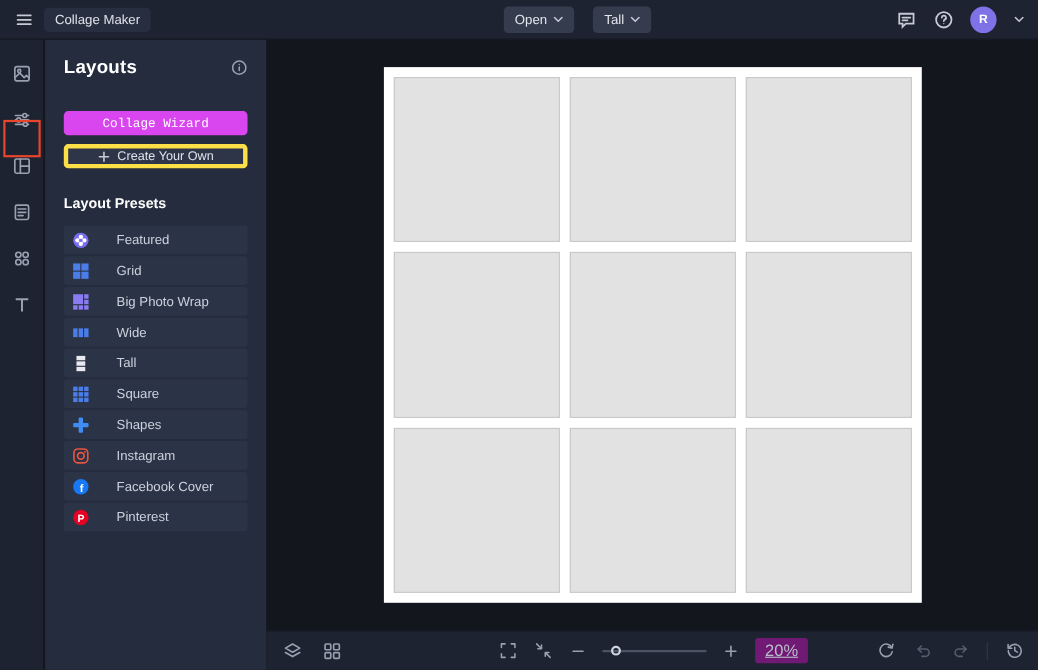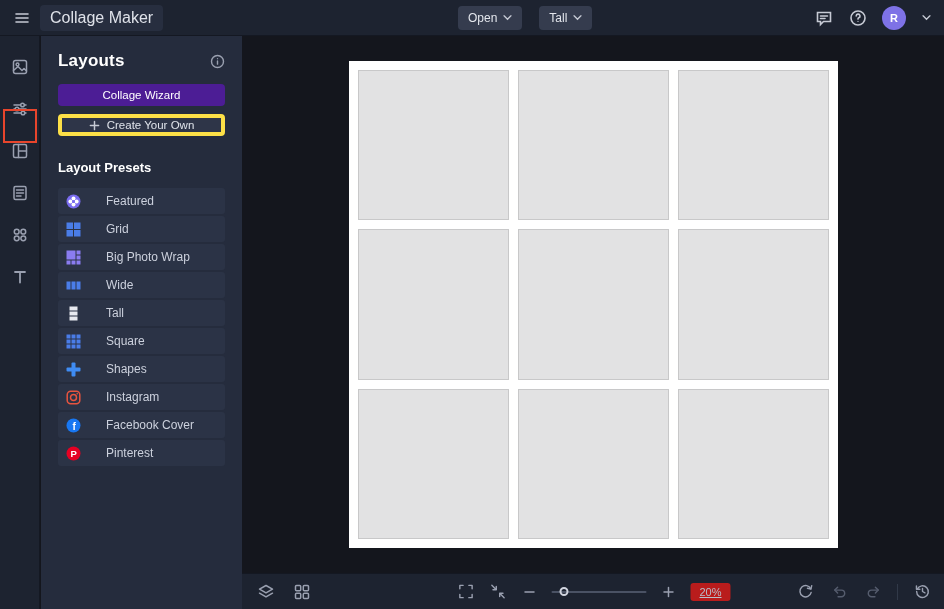--- a/index.html
+++ b/index.html
@@ -5,21 +5,21 @@
   * { margin:0; padding:0; box-sizing:border-box; }
   html,body { width:944px; height:609px; }
   body { font-family:"Liberation Sans", sans-serif; background:#14161d; overflow:hidden; }
   .stage { position:relative; width:944px; height:609px; background:#14161d; overflow:hidden; }
 
   
   .topbar { position:absolute; top:0; left:0; width:944px; height:36px; background:#1d2330;
             display:flex; align-items:center; z-index:30; border-bottom:1px solid #141822; }
   .hamburger { margin-left:12px; width:20px; height:20px; display:flex; align-items:center; justify-content:center; cursor:pointer; }
   .app-pill { margin-left:8px; background:#272e3f; border-radius:4px; padding:4px 10px;
-              font-size:16px; color:#dfe2e9; }
+              font-size:12px; color:#dfe2e9; }
   .topbar-center { position:absolute; left:458px; top:6px; display:flex; gap:17px; }
   .tb-btn { height:24px; background:#353c4e; border:none; border-radius:4px; color:#e3e6ec;
             font-size:12px; font-family:inherit; display:flex; align-items:center; gap:6px;
             padding:0 10px; cursor:pointer; }
   .topbar-right { margin-left:auto; display:flex; align-items:center; gap:14px; padding-right:12px; }
   .tb-icon { width:20px; height:20px; display:flex; align-items:center; justify-content:center; cursor:pointer; }
   .avatar { width:24px; height:24px; border-radius:50%; background:#7e72e6; color:#fff;
             font-size:11px; font-weight:bold; display:flex; align-items:center; justify-content:center; cursor:pointer; }
 
   
@@ -29,22 +29,22 @@
   .rail-item { width:28px; height:28px; display:flex; align-items:center; justify-content:center; cursor:pointer; }
   .highlight-box { position:absolute; left:3px; top:73px; width:34px; height:34px;
                    border:2px solid #e8452c; pointer-events:none; }
 
   
   .panel { position:absolute; left:41px; top:36px; bottom:0; width:201px; background:#252c3d;
            padding:0 17px; z-index:10; }
   .panel-head { margin-top:15px; display:flex; align-items:center; justify-content:space-between; }
   .panel-title { font-size:17px; font-weight:bold; color:#ffffff; letter-spacing:.2px; }
   .info-icon { width:16px; height:16px; display:flex; align-items:center; justify-content:center; cursor:pointer; }
-  .wizard-btn { margin-top:13px; width:100%; height:22px; background:#4c1d95; border:none;
-                border-radius:4px; color:#fff; font-size:11.5px; font-family:Liberation Sans, sans-serif; cursor:pointer;
+  .wizard-btn { margin-top:30px; width:100%; height:22px; background:#d946ef; border:none;
+                border-radius:4px; color:#fff; font-size:11.5px; font-family:Liberation Mono, monospace; cursor:pointer;
                 display:flex; align-items:center; justify-content:center; }
   .create-btn { margin-top:8px; width:100%; height:22px; background:#2e3548; border:4px solid #fde047;
                 border-radius:4px; color:#dfe3ea; font-size:11.5px; font-family:inherit; cursor:pointer;
                 display:flex; align-items:center; justify-content:center; gap:7px; }
   .presets-title { margin-top:24px; font-size:13px; font-weight:bold; color:#ffffff; }
   .preset-list { margin-top:13px; }
   .preset-row { height:26px; margin-bottom:2px; background:#2b3346; border-radius:3px;
                 display:flex; align-items:center; padding-left:8px; gap:25px; cursor:pointer; }
   .preset-label { font-size:12px; color:#ccd1dd; }
   .pre-ic { width:15px; height:15px; flex:0 0 15px; display:flex; }
@@ -62,21 +62,21 @@
                border-top:1px solid #141822; display:flex; align-items:center; z-index:20; }
   .bb-left { display:flex; align-items:center; gap:16px; padding-left:14px; }
   .bb-center { position:absolute; left:50%; transform:translateX(-50%); display:flex; align-items:center; gap:12px; }
   .bb-right { margin-left:auto; display:flex; align-items:center; gap:14px; padding-right:12px; }
   .bb-icon { width:20px; height:20px; display:flex; align-items:center; justify-content:center; cursor:pointer; }
   .bb-icon.dim svg { stroke:#565d6e; }
   .zoom-slider { position:relative; width:95px; height:14px; cursor:pointer; }
   .zoom-track { position:absolute; left:0; right:0; top:6px; height:2px; background:#4a5264; border-radius:1px; }
   .zoom-handle { position:absolute; left:8px; top:2px; width:9px; height:9px; border:2px solid #d0d4de;
                  border-radius:50%; background:transparent; cursor:grab; }
-  .zoom-box { background:#b91c1c; border-radius:3px; padding:3px 9px; font-size:11px; color:#b9bec9;text-decoration:underline; }
+  .zoom-box { background:#701a75; border-radius:3px; padding:3px 9px; font-size:15px; color:#b9bec9;text-decoration:underline; }
   .bb-div { width:1px; height:16px; background:#313948; }
 
   svg.ic { stroke:#9aa0b0; fill:none; stroke-width:1.5; stroke-linecap:round; stroke-linejoin:round; }
   svg.ic-light { stroke:#c6cad4; fill:none; stroke-width:1.6; stroke-linecap:round; }
 </style>
 </head>
 <body>
 
 <div class="stage">
 

